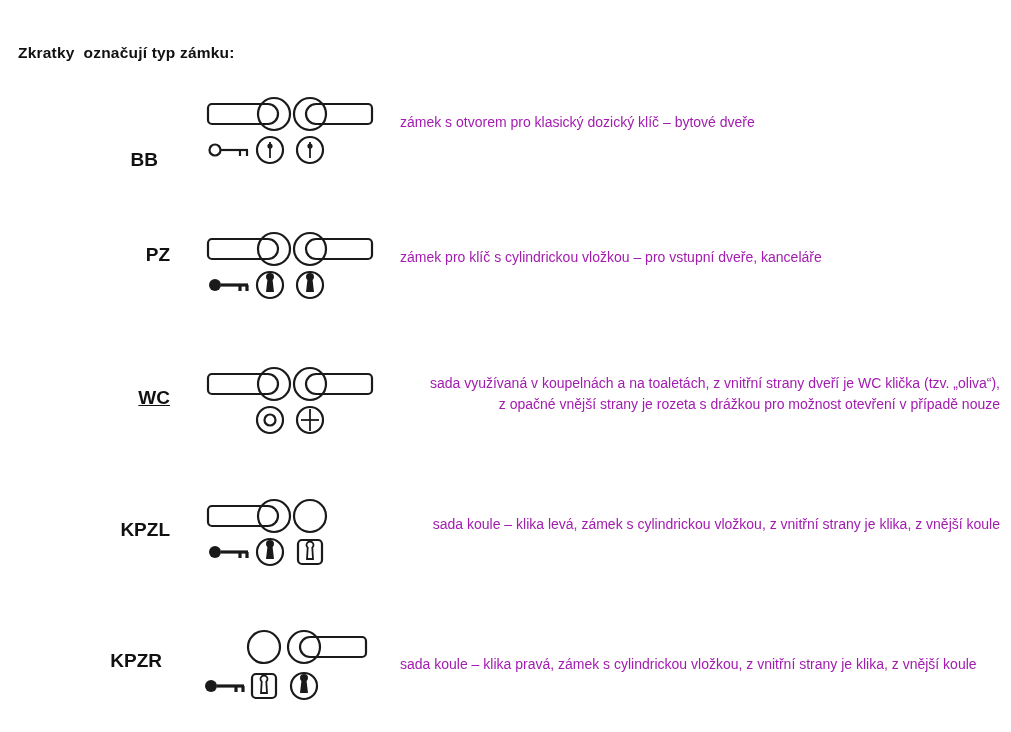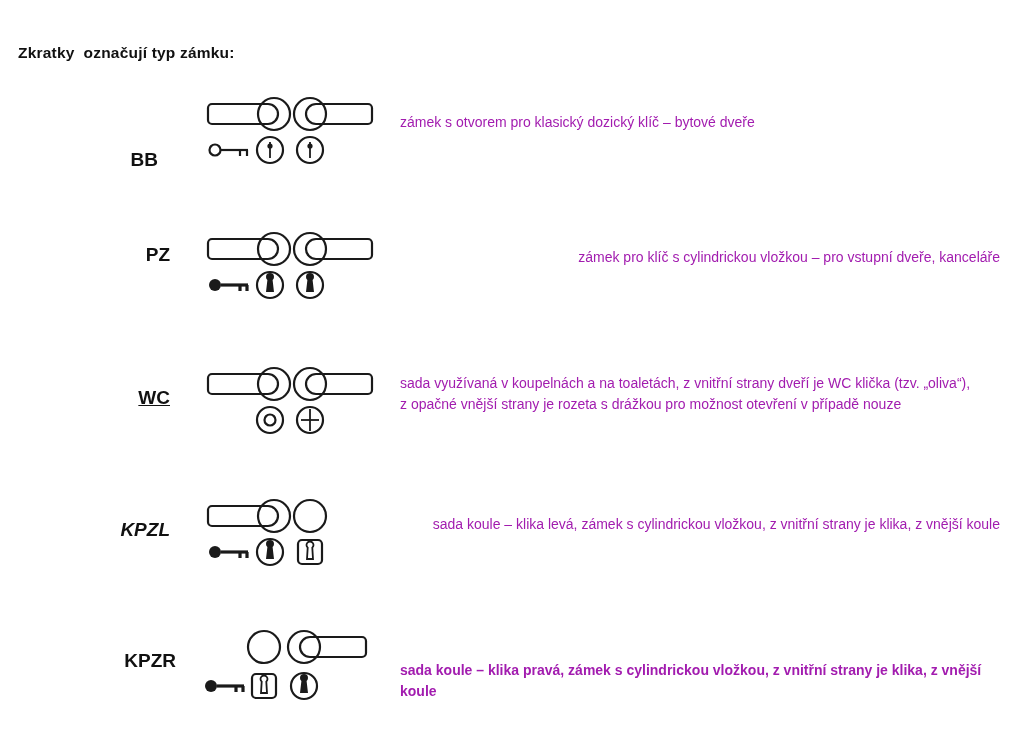--- a/index.html
+++ b/index.html
@@ -122,21 +122,21 @@
       <path class="stroke" d="M47,55 L47,61" style="stroke-width:3.2"></path>
 
       <circle class="stroke" cx="70" cy="55" r="13"></circle>
       <path class="fill-dark" d="M70,47 m-4,0 a4,4 0 1 1 8,0 a4,4 0 0 1 -1.4,3 L74,62 L66,62 L67.4,50 A4,4 0 0 1 66,47 Z"></path>
 
       <circle class="stroke" cx="110" cy="55" r="13"></circle>
       <path class="fill-dark" d="M110,47 m-4,0 a4,4 0 1 1 8,0 a4,4 0 0 1 -1.4,3 L114,62 L106,62 L107.4,50 A4,4 0 0 1 106,47 Z"></path>
     </svg>
   </div>
 
-  <div class="row-desc" style="top:17px;text-align:right;">zámek pro klíč s cylindrickou vložkou – pro vstupní dveře, kanceláře</div>
+  <div class="row-desc" style="top:17px;">zámek pro klíč s cylindrickou vložkou – pro vstupní dveře, kanceláře</div>
 </div>
 
 <div class="row" style="top:365px;">
   <div class="row-code" style="left:60px; top:22px; width:110px;text-decoration:underline;">WC</div>
 
   <div class="glyphs" style="left:200px; top:0px;">
     <svg width="190" height="80" viewBox="0 0 190 80">
       <path class="stroke" d="M12,9 L68,9 A10,10 0 0 1 78,19 A10,10 0 0 1 68,29 L12,29 A4,4 0 0 1 8,25 L8,13 A4,4 0 0 1 12,9 Z"></path>
       <circle class="stroke" cx="74" cy="19" r="16"></circle>
       <circle class="stroke" cx="110" cy="19" r="16"></circle>
@@ -144,26 +144,26 @@
 
       <circle class="stroke" cx="70" cy="55" r="13"></circle>
       <circle class="stroke" cx="70" cy="55" r="5.5"></circle>
 
       <circle class="stroke" cx="110" cy="55" r="13"></circle>
       <path class="stroke-thin" d="M101,55 L119,55"></path>
       <path class="stroke-thin" d="M110,44 L110,66"></path>
     </svg>
   </div>
 
-  <div class="row-desc" style="top:8px;">sada využívaná v koupelnách a na toaletách, z vnitřní strany dveří je WC klička (tzv. „oliva“),
+  <div class="row-desc" style="top:8px;text-align:right;">sada využívaná v koupelnách a na toaletách, z vnitřní strany dveří je WC klička (tzv. „oliva“),
 z opačné vnější strany je rozeta s drážkou pro možnost otevření v případě nouze</div>
 </div>
 
 <div class="row" style="top:497px;">
-  <div class="row-code" style="left:50px; top:22px; width:120px;font-style:italic;">KPZL</div>
+  <div class="row-code" style="left:50px; top:22px; width:120px;">KPZL</div>
 
   <div class="glyphs" style="left:200px; top:0px;">
     <svg width="190" height="80" viewBox="0 0 190 80">
 
       <path class="stroke" d="M12,9 L68,9 A10,10 0 0 1 78,19 A10,10 0 0 1 68,29 L12,29 A4,4 0 0 1 8,25 L8,13 A4,4 0 0 1 12,9 Z"></path>
       <circle class="stroke" cx="74" cy="19" r="16"></circle>
 
       <circle class="stroke" cx="110" cy="19" r="16"></circle>
 
       <circle class="fill-dark" cx="15" cy="55" r="6"></circle>
@@ -176,21 +176,21 @@
 
       <rect class="stroke" x="98" y="43" width="24" height="24" rx="4"></rect>
       <path class="stroke-thin" d="M110,48 m-3.5,0 a3.5,3.5 0 1 1 7,0 a3.5,3.5 0 0 1 -1.2,2.6 L113,62 L107,62 L107.7,50.6 A3.5,3.5 0 0 1 106.5,48 Z"></path>
     </svg>
   </div>
 
   <div class="row-desc" style="top:17px;text-align:right;">sada koule – klika levá, zámek s cylindrickou vložkou, z vnitřní strany je klika, z vnější koule</div>
 </div>
 
 <div class="row" style="top:628px;">
-  <div class="row-code" style="left:56px; top:22px; width:120px;">KPZR</div>
+  <div class="row-code" style="left:42px; top:22px; width:120px;">KPZR</div>
 
   <div class="glyphs" style="left:200px; top:0px;">
     <svg width="190" height="80" viewBox="0 0 190 80">
 
       <circle class="stroke" cx="64" cy="19" r="16"></circle>
 
       <circle class="stroke" cx="104" cy="19" r="16"></circle>
       <path class="stroke" d="M110,9 L162,9 A4,4 0 0 1 166,13 L166,25 A4,4 0 0 1 162,29 L110,29 A10,10 0 0 1 100,19 A10,10 0 0 1 110,9 Z"></path>
 
       <circle class="fill-dark" cx="11" cy="58" r="6"></circle>
@@ -199,14 +199,14 @@
       <path class="stroke" d="M43,58 L43,64" style="stroke-width:3.2"></path>
 
       <rect class="stroke" x="52" y="46" width="24" height="24" rx="4"></rect>
       <path class="stroke-thin" d="M64,51 m-3.5,0 a3.5,3.5 0 1 1 7,0 a3.5,3.5 0 0 1 -1.2,2.6 L67,65 L61,65 L61.7,53.6 A3.5,3.5 0 0 1 60.5,51 Z"></path>
 
       <circle class="stroke" cx="104" cy="58" r="13"></circle>
       <path class="fill-dark" d="M104,50 m-4,0 a4,4 0 1 1 8,0 a4,4 0 0 1 -1.4,3 L108,65 L100,65 L101.4,53 A4,4 0 0 1 100,50 Z"></path>
     </svg>
   </div>
 
-  <div class="row-desc" style="top:32px;font-weight:bold;">sada koule – klika pravá, zámek s cylindrickou vložkou, z vnitřní strany je klika, z vnější koule</div>
+  <div class="row-desc" style="top:26px;">sada koule – klika pravá, zámek s cylindrickou vložkou, z vnitřní strany je klika, z vnější koule</div>
 </div>
 
 </body></html>

